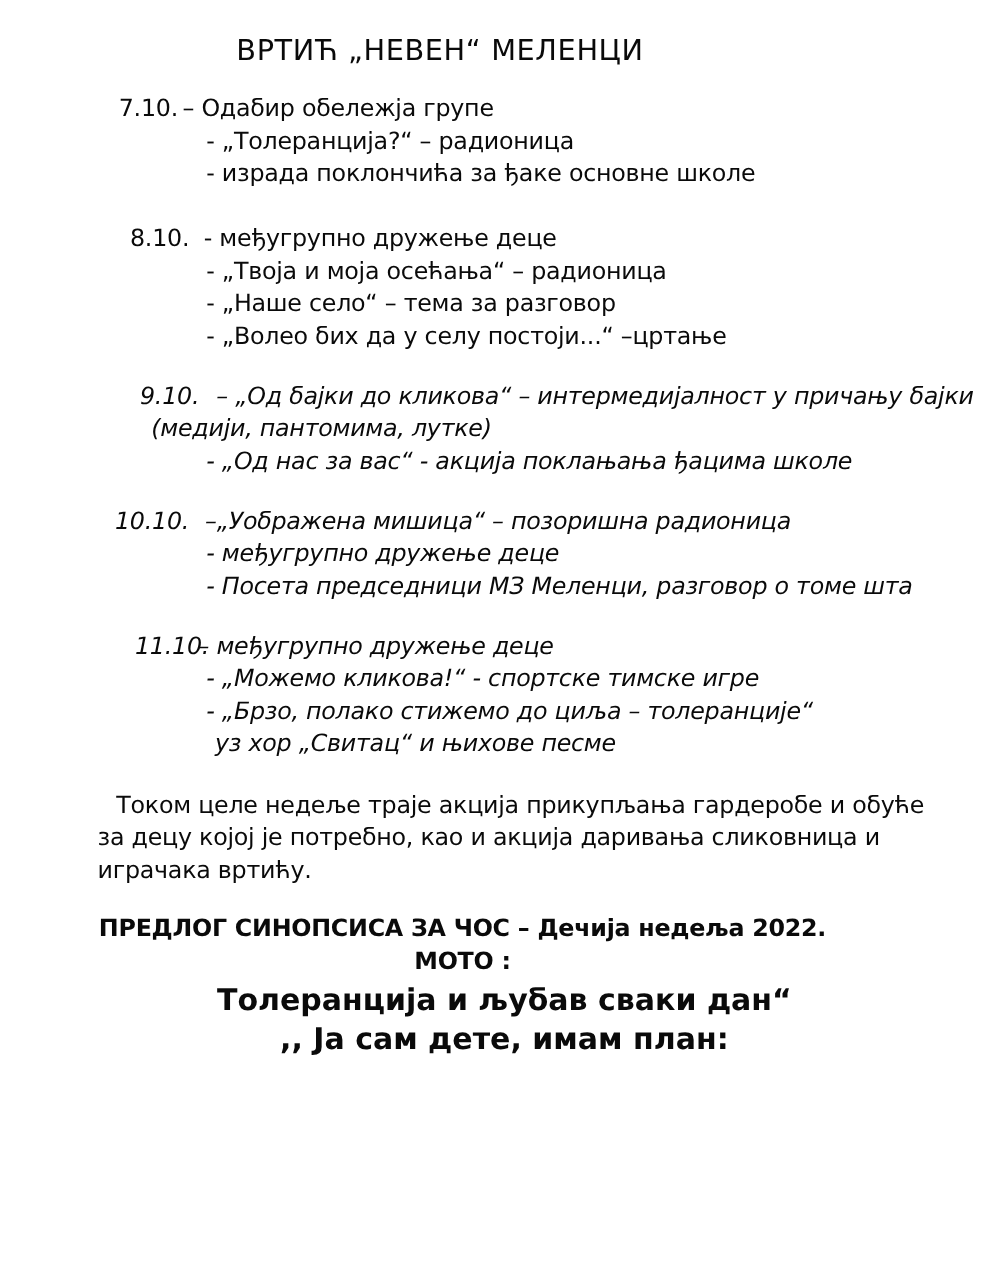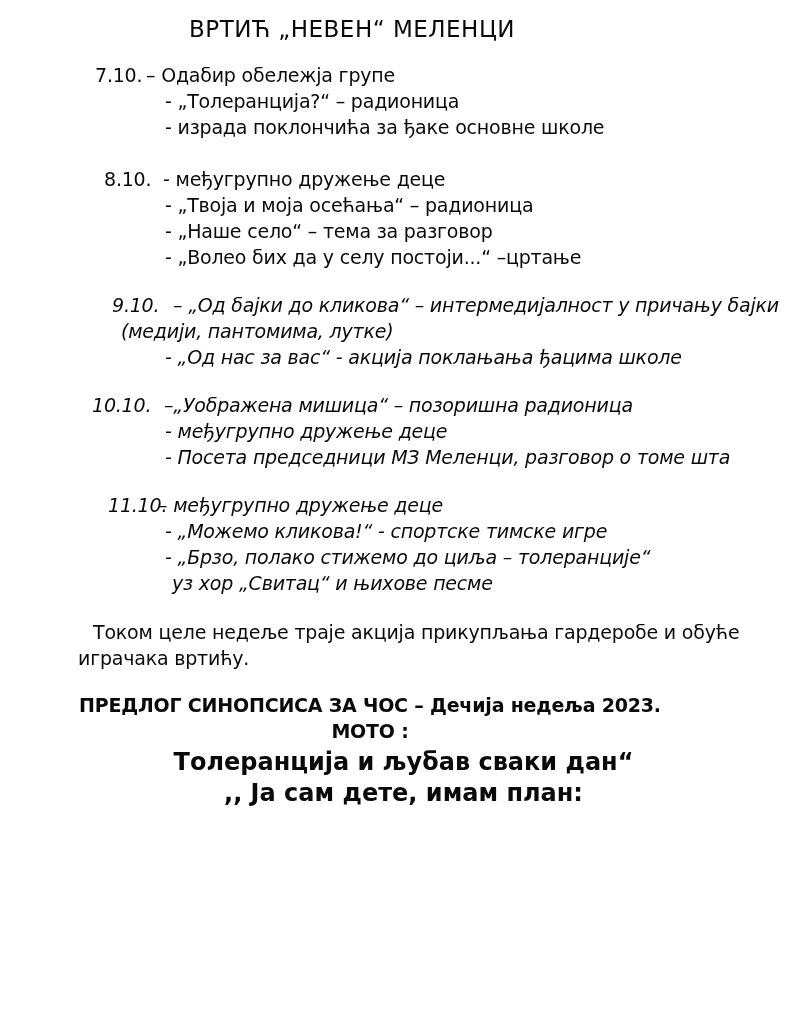--- a/index.html
+++ b/index.html
@@ -8,21 +8,21 @@
     background: #ffffff;
     color: #0a0a0a;
     font-family: "DejaVu Sans", "Liberation Sans", sans-serif;
     overflow: hidden;
   }
   .page {
     position: relative;
     width: 791px; height: 1024px;
     background: #ffffff;
     box-sizing: border-box;
-    padding-top: 14px;
+    padding-top: 26px;
   }
   
   .title {
     width: 704px;
     height: 30px;
     line-height: 30px;
     text-align: center;
     font-size: 23px;
     font-weight: 400;
     letter-spacing: 0.5px;
@@ -120,25 +120,26 @@
       </div>
       <div class="line" style="padding-left:165px">- „Можемо кликова!“ - спортске тимске игре</div>
       <div class="line" style="padding-left:165px">- „Брзо, полако стижемо до циља – толеранције“</div>
       <div class="line" style="padding-left:172px">уз хор „Свитац“ и њихове песме</div>
     </div>
 
   </div>
 
   <div class="note">
     <div class="line" style="padding-left:93px">Током целе недеље траје акција прикупљања гардеробе и обуће</div>
+    <div class="line" style="padding-left:78px">за децу којој је потребно, као и акција даривања сликовница и</div>
     <div class="line" style="padding-left:78px">играчака вртићу.</div>
   </div>
 
   <div class="footer-center">
-    <div class="line">ПРЕДЛОГ СИНОПСИСА ЗА ЧОС – Дечија недеља 2023.</div>
+    <div class="line">ПРЕДЛОГ СИНОПСИСА ЗА ЧОС – Дечија недеља 2022.</div>
     <div class="line">МОТО :</div>
   </div>
 
   <div class="motto">
     <div class="mline">Толеранција и љубав сваки дан“</div>
     <div class="mline">,, Ја сам дете, имам план:</div>
   </div>
 
 </div>
 

